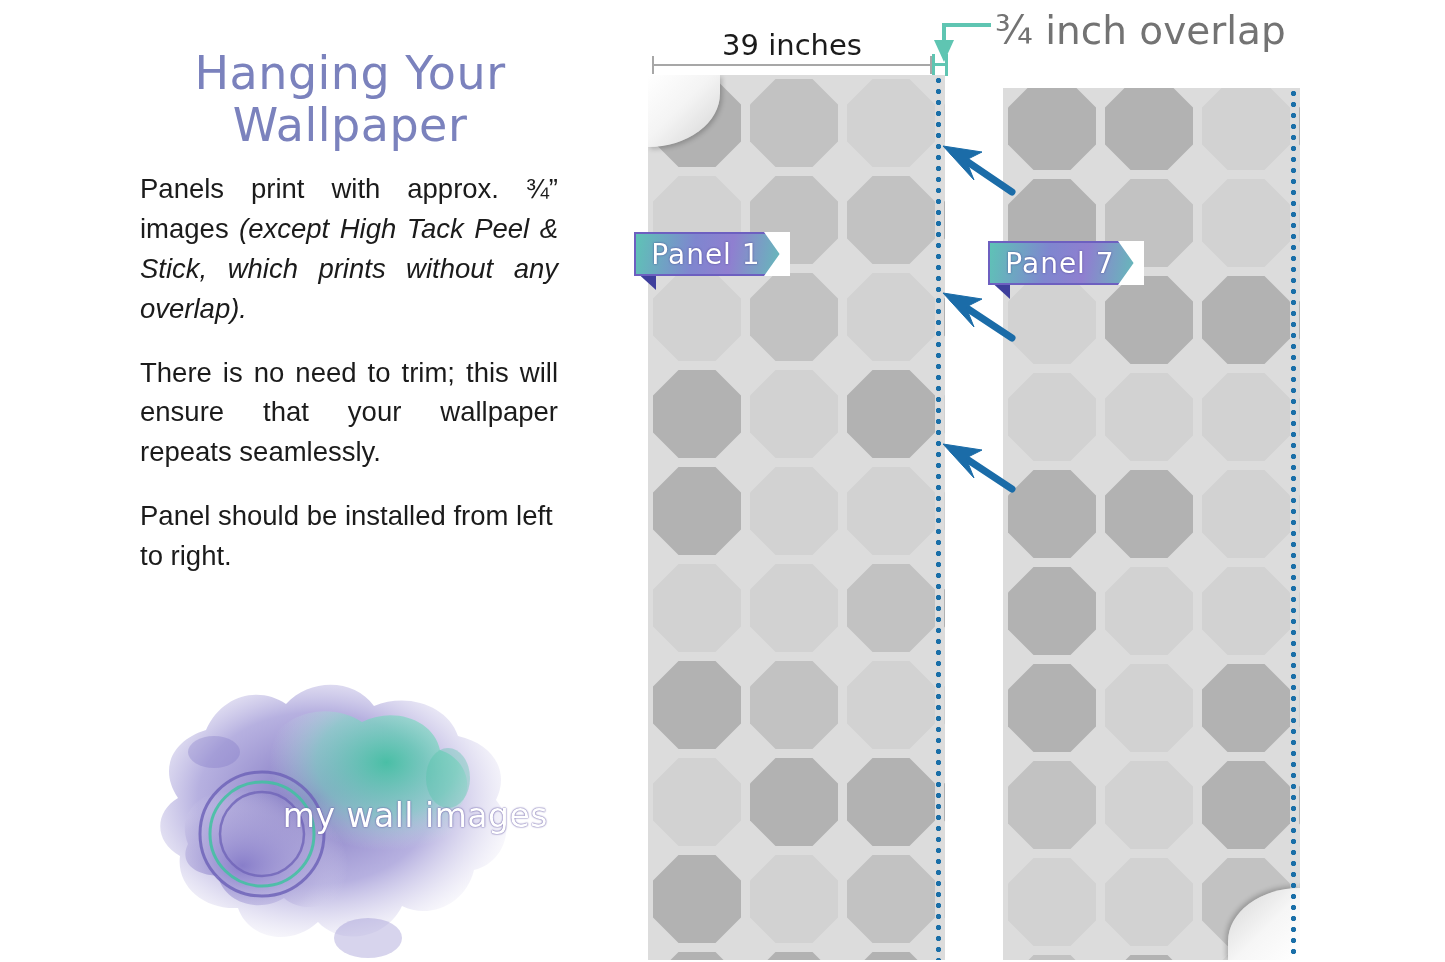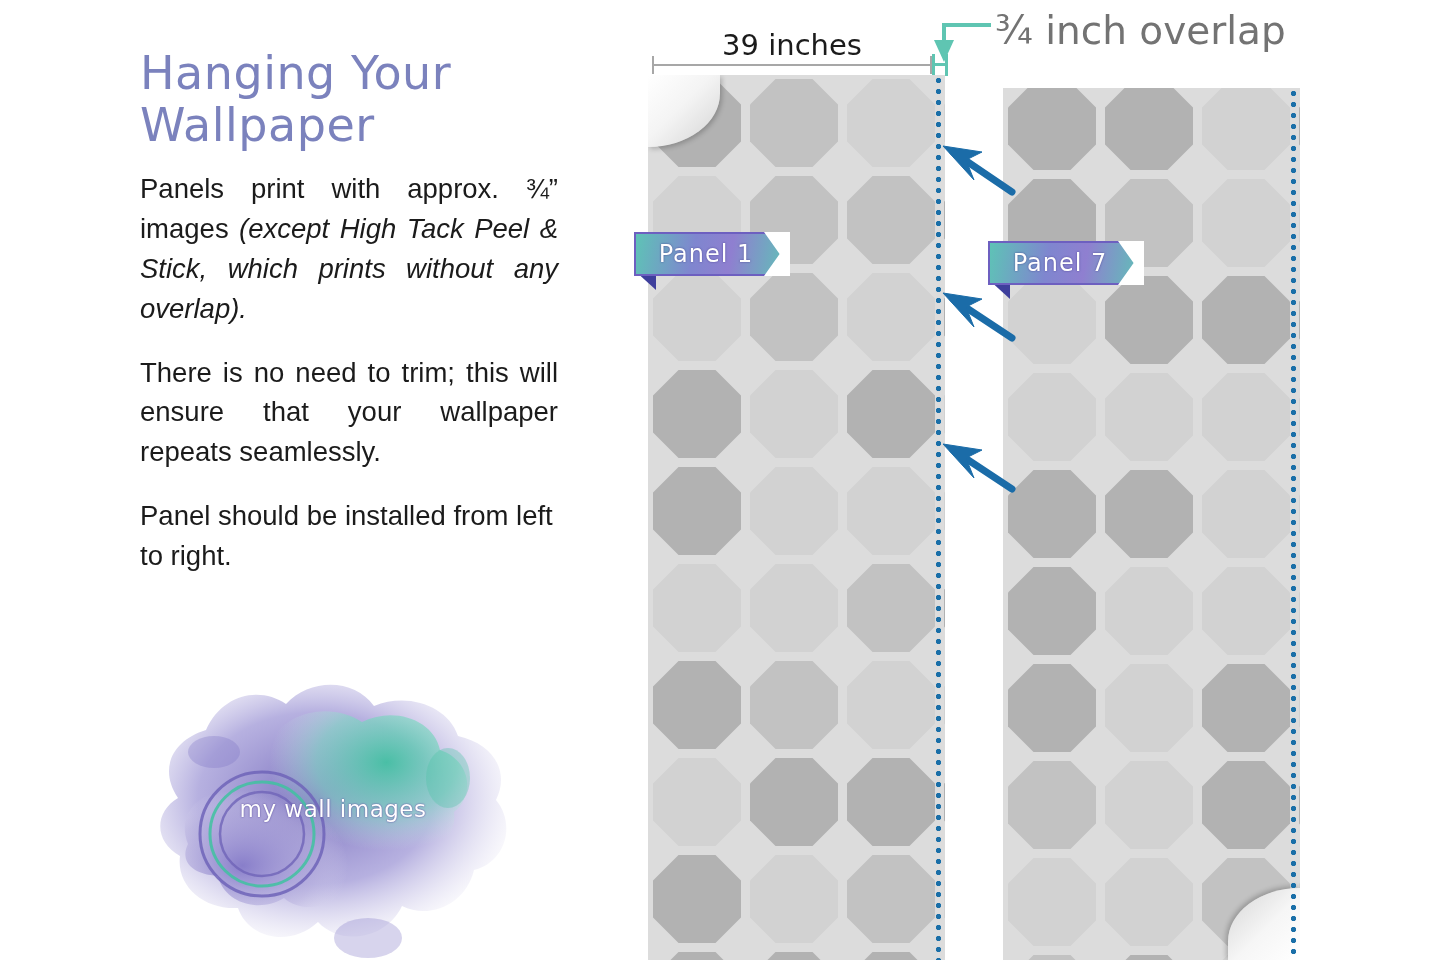--- a/index.html
+++ b/index.html
@@ -11,20 +11,21 @@
     position:relative;
   }
   #stage{position:absolute;left:0;top:0;width:1445px;height:962px;}
 
   
   .left-col{position:absolute;left:140px;top:48px;width:430px;}
   .title{
     font-family:"DejaVu Sans", sans-serif;
     font-size:46px;line-height:1.12;
     color:#7b82bd;
+    text-align:center;
     letter-spacing:.5px;
     margin:0 0 18px 0;
     font-weight:400;
     width:420px;
   }
   .para{
     font-family:"Liberation Sans", sans-serif;
     font-size:27.5px;
     line-height:1.45;
     color:#1b1b1b;
@@ -32,23 +33,23 @@
     width:418px;
     text-align:justify;
   }
   .para.last{text-align:left;}
   .para em{font-style:italic;}
 
   
   .logo-wrap{position:absolute;left:118px;top:648px;width:430px;height:312px;}
   .splash{position:absolute;left:0;top:0;width:430px;height:312px;}
   .logo-text{
-    position:absolute;left:0;top:148px;width:430px;text-align:center;
+    position:absolute;left:0;top:148px;width:430px;text-align:right;
     font-family:"DejaVu Sans", sans-serif;
-    font-size:23px;color:#ffffff;letter-spacing:.5px;
+    font-size:33px;color:#ffffff;letter-spacing:.5px;
     text-shadow:0 0 1px #6b5fa8, 0 0 2px #6b5fa8;
     white-space:nowrap;
   }
 
   
   .panel{
     position:absolute;
     overflow:hidden;
     background:#dcdcdc;
   }
@@ -114,21 +115,21 @@
     box-shadow:0 2px 4px rgba(0,0,0,.28);
   }
   .banner .notch{
     position:absolute;right:-2px;top:-2px;width:26px;height:44px;
     background:#ffffff;
     clip-path:polygon(100% 0,100% 100%,0 100%,60% 50%,0 0);
     pointer-events:none;
   }
   .banner .lbl{
     font-family:"DejaVu Sans", sans-serif;
-    font-size:24px;color:#ffffff;letter-spacing:1px;
+    font-size:28px;color:#ffffff;letter-spacing:1px;
     text-shadow:0 0 2px rgba(70,60,140,.9);
     position:relative;left:-6px;
   }
   .tail{
     position:absolute;width:22px;height:20px;
     background:#3e3f9c;
     clip-path:polygon(0 0,100% 0,100% 100%);
   }
   #banner1{left:634px;top:232px;}
   #tail1{left:634px;top:270px;}

